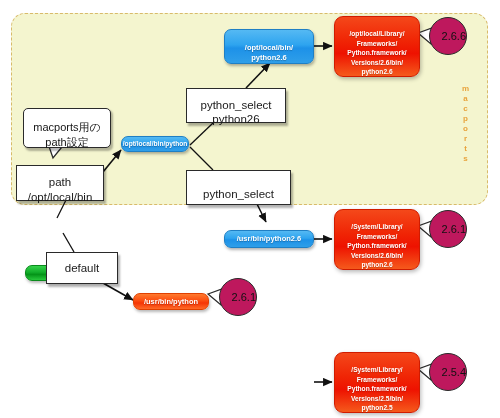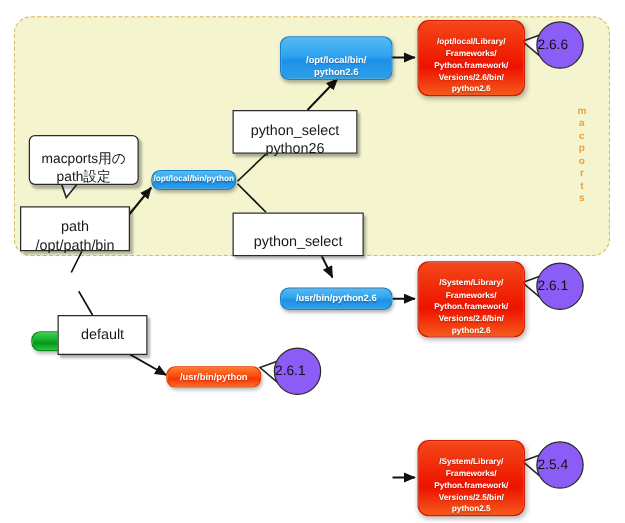--- a/index.html
+++ b/index.html
@@ -100,24 +100,24 @@
     display:flex;align-items:center;justify-content:center;text-align:center;
     font-size:11px;line-height:1.3;color:#151515;
     box-shadow:2px 2.5px 2px rgba(0,0,0,0.28);
   }
 
   
   .vbadge{
     position:absolute;
     width:38px;height:38px;
     border-radius:50%;
-    background:#8b5cf6;
+    background:#be185d;
     border:1.4px solid #2a2a2a;
     box-sizing:border-box;
-    display:flex;align-items:center;justify-content:flex-start;
+    display:flex;align-items:center;justify-content:flex-end;
     font-size:11px;color:#111;
   }
   .node .lines, .callout .lines{display:block;margin-top:13px;}
 </style>
 </head>
 <body>
 
 <div id="canvas">
 
   <div class="macports-region"></div>
@@ -198,21 +198,21 @@
   <div class="callout" style="left:23px;top:108px;width:88px;height:40px;">
     <span class="lines">
       <span>macports用の</span><br>
       <span>path設定</span>
     </span>
   </div>
 
   <div class="node white" style="left:16px;top:165px;width:88px;height:36px;">
     <span class="lines">
       <span>path</span><br>
-      <span>/opt/path/bin</span>
+      <span>/opt/local/bin</span>
     </span>
   </div>
 
   <div class="node green" style="left:25px;top:217px;width:86px;height:16px;margin-top:48px;">
     <span>$ python</span>
   </div>
 
   <div class="node white" style="left:46px;top:252px;width:72px;height:32px;">
     <span>default</span>
   </div>

